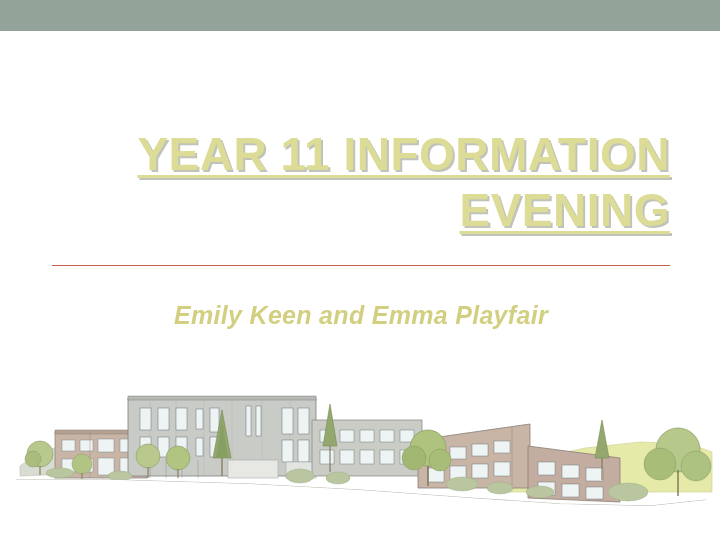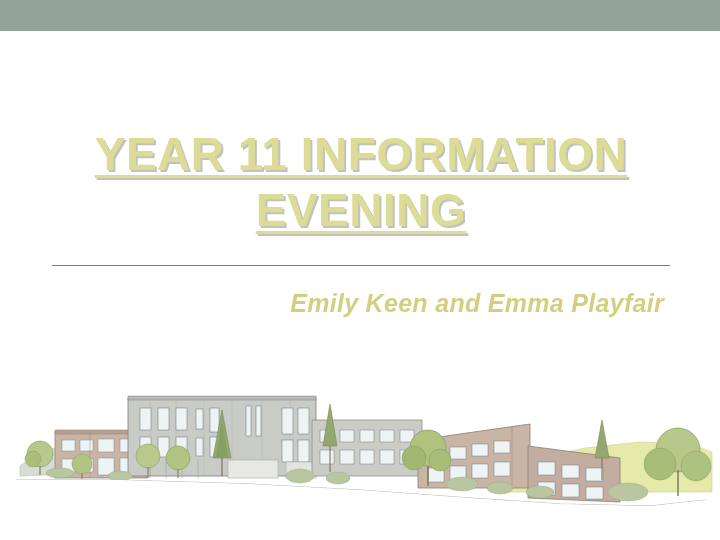--- a/index.html
+++ b/index.html
@@ -41,47 +41,47 @@
     font-size: 46px;
     line-height: 1.22;
     letter-spacing: 0.5px;
     color: #dcdc96;
     text-transform: uppercase;
     text-decoration: underline;
     text-decoration-thickness: 3px;
     text-underline-offset: 5px;
     text-shadow: 2px 2px 0 rgba(140,145,130,0.55);
     white-space: pre-line;
+    text-align: right;
   }
   
   .divider {
     position: absolute;
     left: 52px;
     top: 265px;
     width: 618px;
     height: 0;
     border-top: 1.5px solid #c4614b;
   }
   
   .subtitle-block {
     position: absolute;
     left: 52px;
     top: 283px;
     width: 618px;
     text-align: center;
   }
   .slide-subtitle {
-    margin: 6px;
+    margin: 18px;
     font-family: "Liberation Sans", sans-serif;
     font-weight: bold;
     font-style: italic;
     font-size: 25px;
     letter-spacing: 0.3px;
     color: #d3cf80;
-    text-align: right;
   }
   
   .illustration {
     position: absolute;
     left: 0;
     bottom: 0;
     width: 720px;
     height: 160px;
   }
   .illustration svg {

